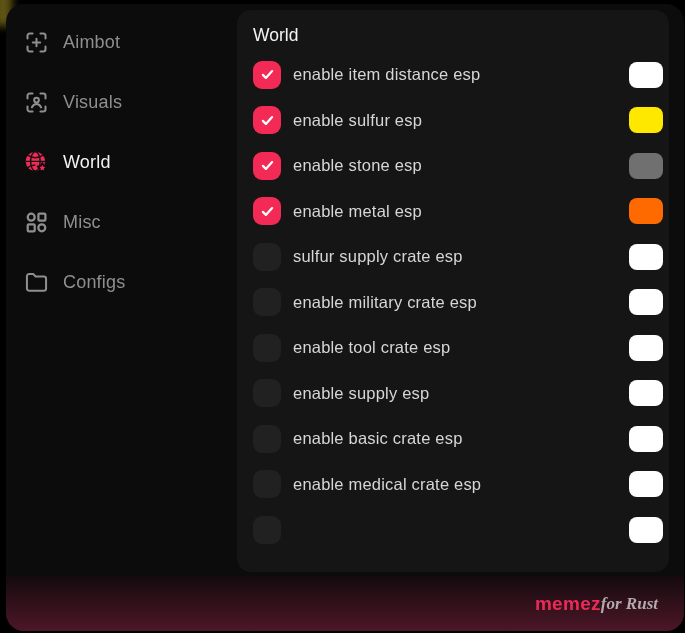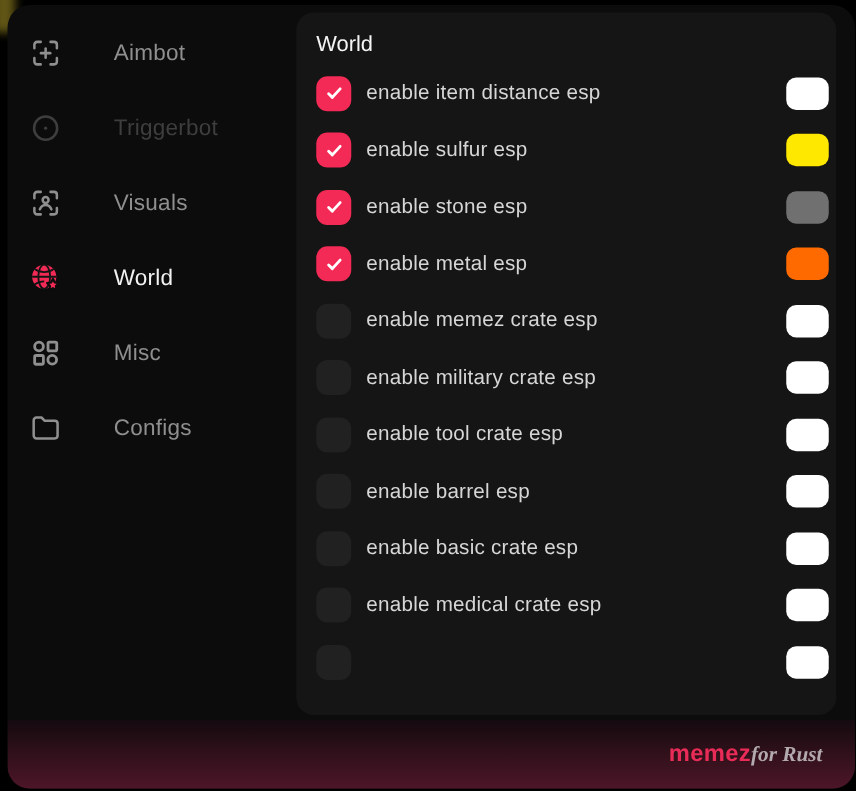--- a/index.html
+++ b/index.html
@@ -24,21 +24,21 @@
   }
   .side-item{
     display:flex;align-items:center;height:60px;padding-left:17px;
     cursor:default;
   }
   .side-item .icon{
     width:27px;height:27px;flex:0 0 27px;display:flex;align-items:center;justify-content:center;
   }
   .side-item .icon svg{width:100%;height:100%;}
   .side-item .lbl{
-    margin-left:41px;font-size:18px;letter-spacing:.2px;
+    margin-left:13px;font-size:18px;letter-spacing:.2px;
   }
   .side-item.default{color:#8f8f8f;}
   .side-item.dimmed{color:#3e3e3e;}
   .side-item.active{color:var(--accent);}
   .side-item.active .lbl{color:#f2f2f2;font-weight:500;}
   
   .panel{
     position:absolute;left:231px;top:6px;right:15px;bottom:59px;
     background:#151515;border-radius:14px;overflow:hidden;
     padding:13px 6px 0 16px;box-sizing:border-box;
@@ -88,29 +88,20 @@
             <path d="M4 8.5V6a2 2 0 0 1 2-2h2.5"></path>
             <path d="M15.5 4H18a2 2 0 0 1 2 2v2.5"></path>
             <path d="M20 15.5V18a2 2 0 0 1-2 2h-2.5"></path>
             <path d="M8.5 20H6a2 2 0 0 1-2-2v-2.5"></path>
             <path d="M12 8.7v6.6"></path>
             <path d="M8.7 12h6.6"></path>
           </svg>
         </span>
         <span class="lbl">Aimbot</span>
       </div>
-      <div class="side-item dimmed">
-        <span class="icon">
-          <svg viewBox="0 0 24 24" fill="none" stroke="currentColor" stroke-width="1.8">
-            <circle cx="12" cy="12" r="8.2"></circle>
-            <circle cx="12" cy="12" r="1.1" fill="currentColor" stroke="none"></circle>
-          </svg>
-        </span>
-        <span class="lbl">Triggerbot</span>
-      </div>
       <div class="side-item default">
         <span class="icon">
           <svg viewBox="0 0 24 24" fill="none" stroke="currentColor" stroke-width="1.8" stroke-linecap="round">
             <path d="M4 8.5V6a2 2 0 0 1 2-2h2.5"></path>
             <path d="M15.5 4H18a2 2 0 0 1 2 2v2.5"></path>
             <path d="M20 15.5V18a2 2 0 0 1-2 2h-2.5"></path>
             <path d="M8.5 20H6a2 2 0 0 1-2-2v-2.5"></path>
             <circle cx="12" cy="9.8" r="2.1"></circle>
             <path d="M7.9 16.4c.9-2 2.4-3 4.1-3s3.2 1 4.1 3"></path>
           </svg>
@@ -187,36 +178,36 @@
           <div class="checkbox checked">
             <svg viewBox="0 0 24 24" fill="none" stroke="#ffffff" stroke-width="3.2" stroke-linecap="round" stroke-linejoin="round">
               <path d="M5.5 12.6l4.2 4.2 8.8-9.6"></path>
             </svg>
           </div>
           <span class="lbl">enable metal esp</span>
           <div class="swatch" style="background: rgb(255, 106, 0);"></div>
         </div>
         <div class="row">
           <div class="checkbox"></div>
-          <span class="lbl">enable memez crate esp</span>
+          <span class="lbl">sulfur supply crate esp</span>
           <div class="swatch" style="background: rgb(255, 255, 255);"></div>
         </div>
         <div class="row">
           <div class="checkbox"></div>
           <span class="lbl">enable military crate esp</span>
           <div class="swatch" style="background: rgb(255, 255, 255);"></div>
         </div>
         <div class="row">
           <div class="checkbox"></div>
           <span class="lbl">enable tool crate esp</span>
           <div class="swatch" style="background: rgb(255, 255, 255);"></div>
         </div>
         <div class="row">
           <div class="checkbox"></div>
-          <span class="lbl">enable barrel esp</span>
+          <span class="lbl">enable supply esp</span>
           <div class="swatch" style="background: rgb(255, 255, 255);"></div>
         </div>
         <div class="row">
           <div class="checkbox"></div>
           <span class="lbl">enable basic crate esp</span>
           <div class="swatch" style="background: rgb(255, 255, 255);"></div>
         </div>
         <div class="row">
           <div class="checkbox"></div>
           <span class="lbl">enable medical crate esp</span>

